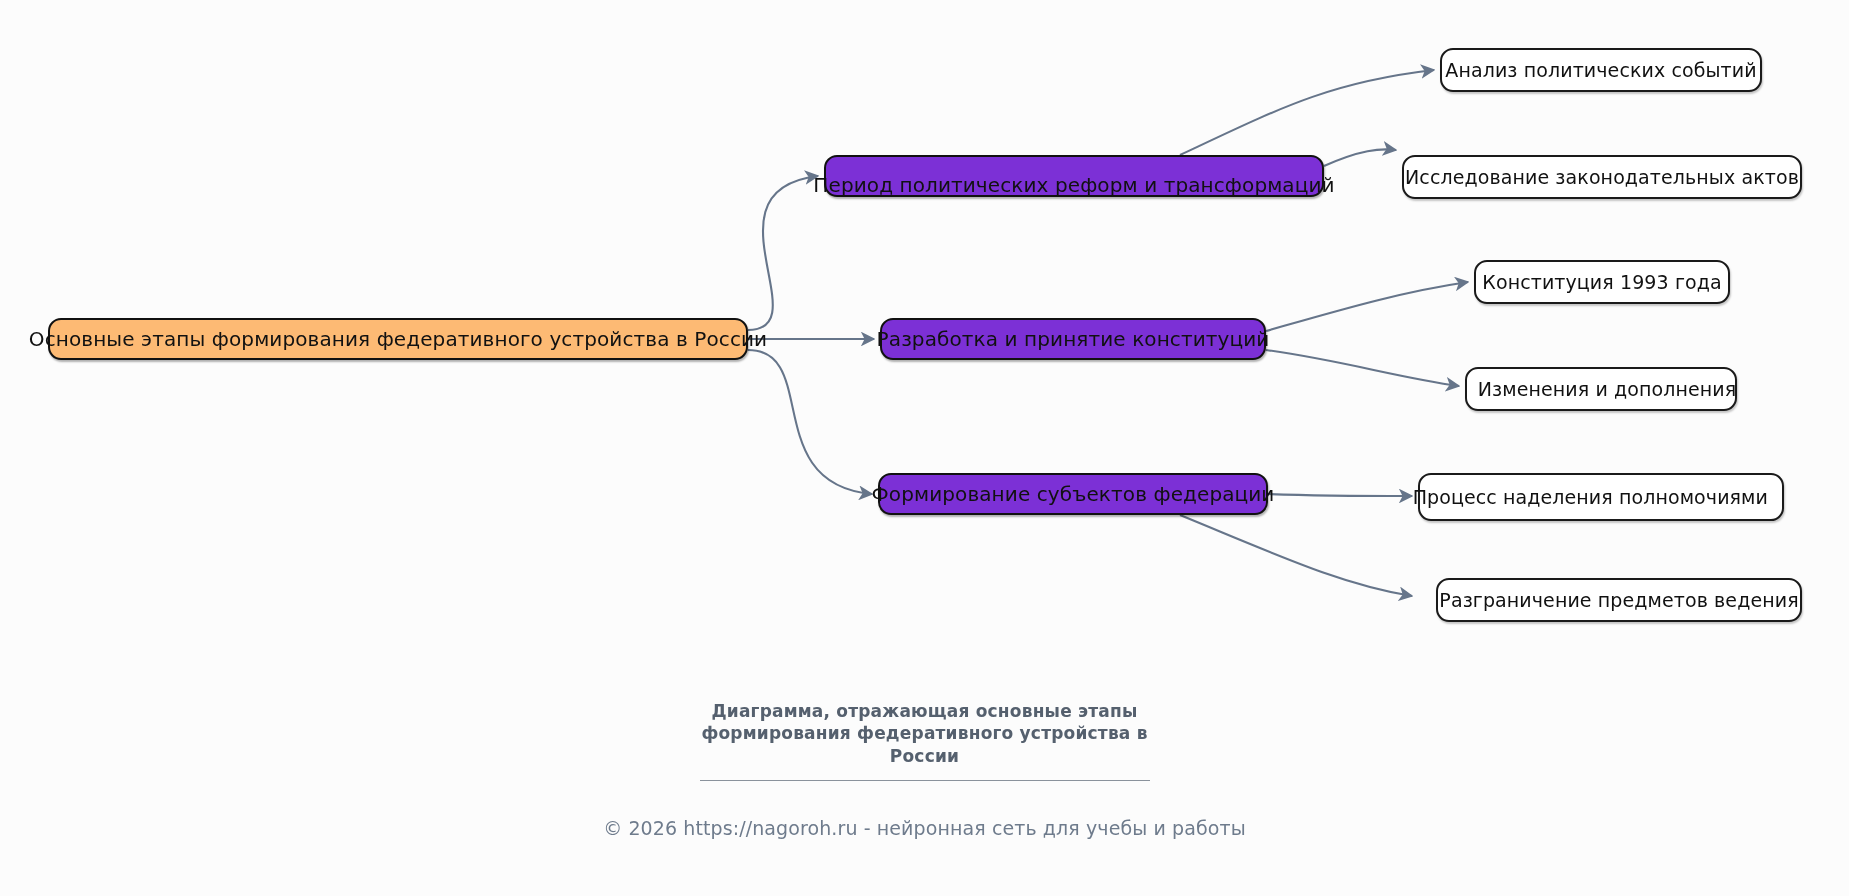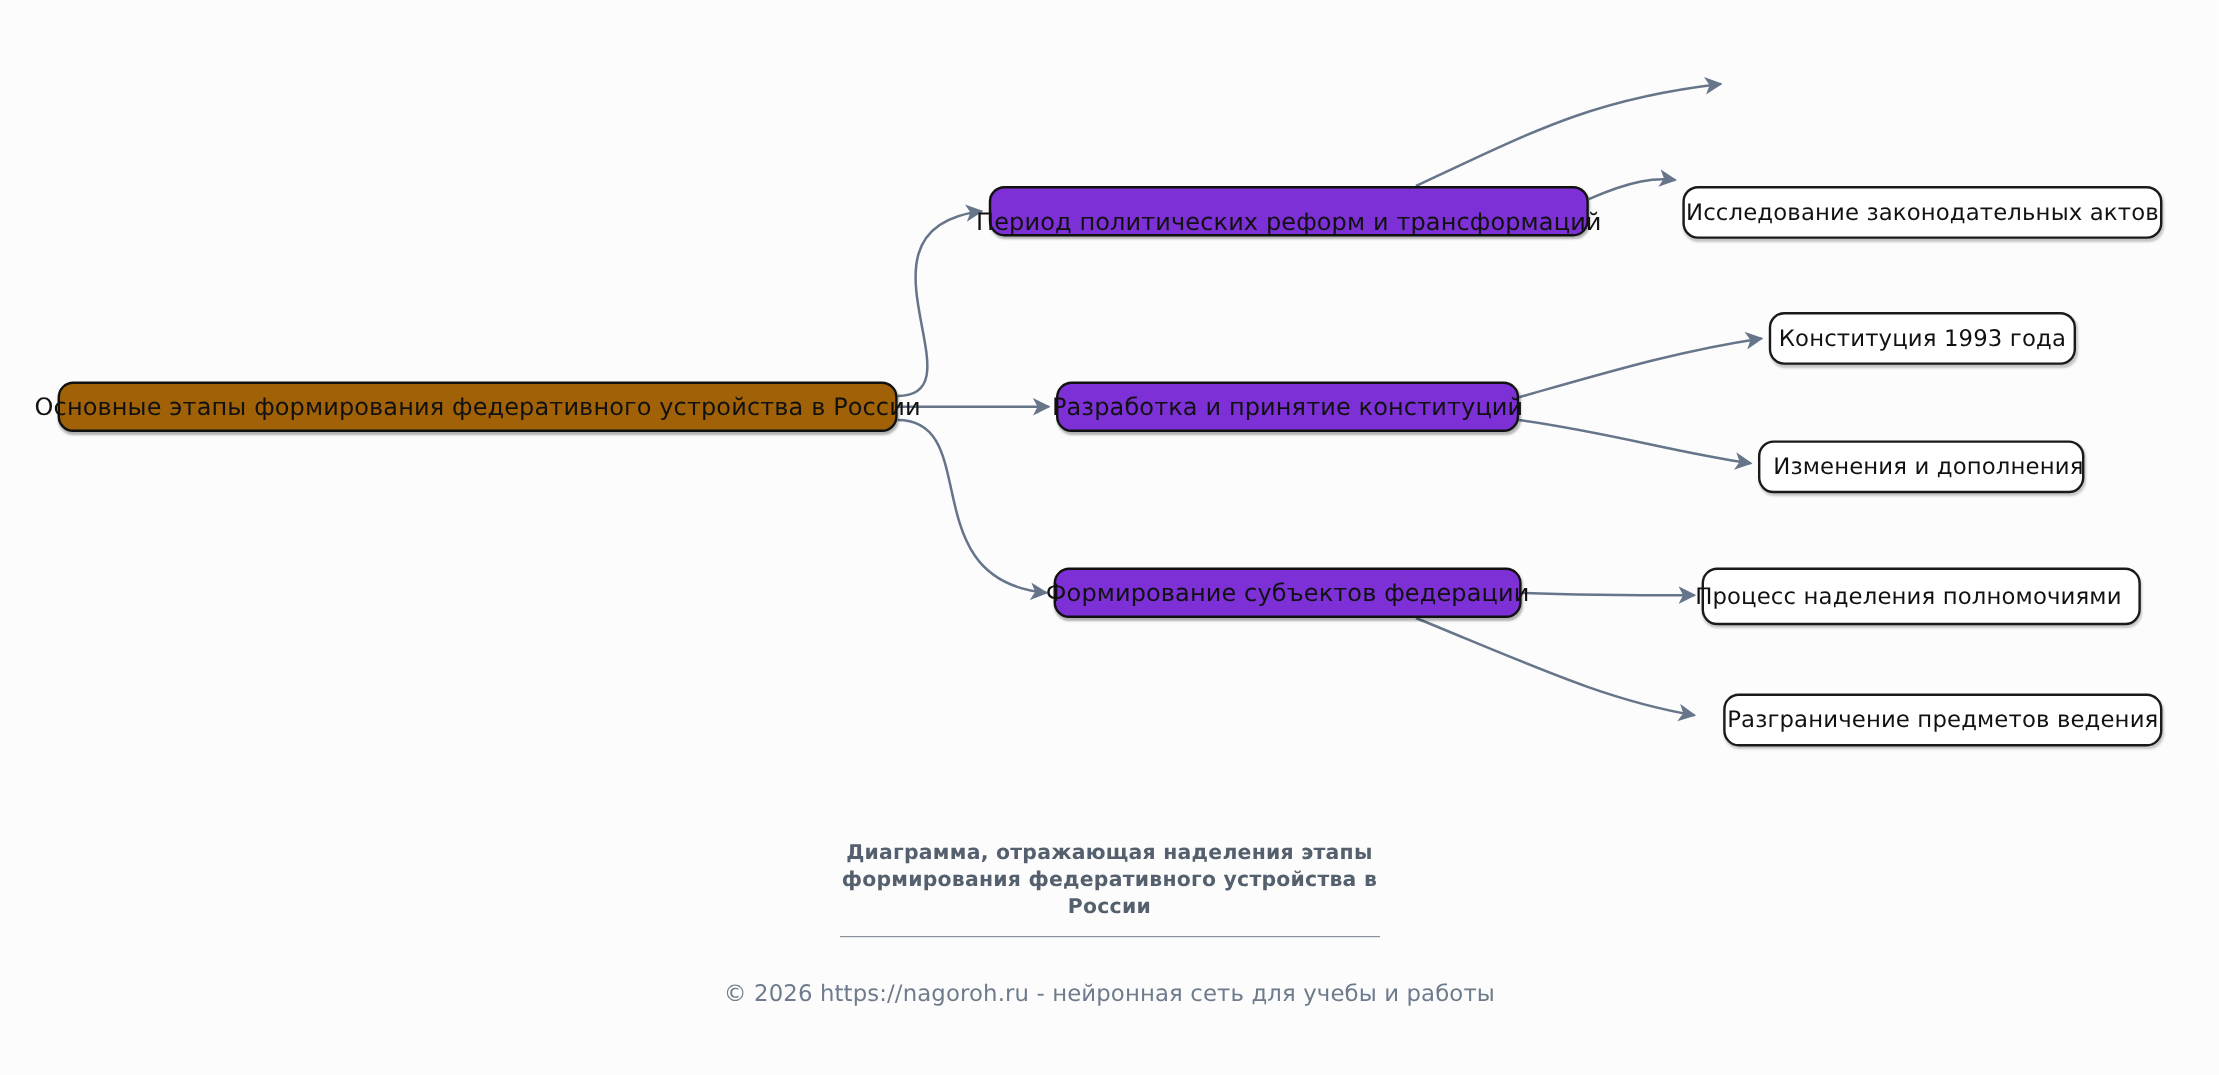--- a/index.html
+++ b/index.html
@@ -29,21 +29,21 @@
     position: absolute;
     box-sizing: border-box;
     display: flex;
     align-items: center;
     justify-content: center;
     border-radius: 12px;
     white-space: nowrap;
     letter-spacing: 0.1px;
   }
   .node-root {
-    background: #a16207;
+    background: #fdba74;
     border: 2px solid #111111;
     color: #111111;
     font-size: 20px;
     border-radius: 13px;
     box-shadow: 1px 2px 2px rgba(0,0,0,0.30);
   }
   .node-branch {
     background: #7c30d6;
     border: 2px solid #111111;
     color: #111111;
@@ -125,20 +125,23 @@
   </div>
 
   <div class="node node-branch" style="left:880px; top:318px; width:386px; height:42px;">
     <span class="node-label">Разработка и принятие конституций</span>
   </div>
 
   <div class="node node-branch" style="left:878px; top:473px; width:390px; height:42px;">
     <span class="node-label">Формирование субъектов федерации</span>
   </div>
 
+  <div class="node node-leaf" style="left:1440px; top:48px; width:322px; height:44px;">
+    <span class="node-label">Анализ политических событий</span>
+  </div>
 
   <div class="node node-leaf" style="left:1402px; top:155px; width:400px; height:44px;">
     <span class="node-label">Исследование законодательных актов</span>
   </div>
 
   <div class="node node-leaf" style="left:1474px; top:260px; width:256px; height:44px;">
     <span class="node-label">Конституция 1993 года</span>
   </div>
 
   <div class="node node-leaf" style="left:1465px; top:367px; width:272px; height:44px;padding-left:12px;">
@@ -147,18 +150,18 @@
 
   <div class="node node-leaf" style="left:1418px; top:473px; width:366px; height:48px;justify-content:flex-end;">
     <span class="node-label">Процесс наделения полномочиями</span>
   </div>
 
   <div class="node node-leaf" style="left:1418px; top:578px; width:366px; height:44px;margin-left:18px;">
     <span class="node-label">Разграничение предметов ведения</span>
   </div>
 
   <div id="caption-block">
-    <div id="caption-title">Диаграмма, отражающая наделения этапы формирования федеративного устройства в России</div>
+    <div id="caption-title">Диаграмма, отражающая основные этапы формирования федеративного устройства в России</div>
     <div id="caption-divider"></div>
     <div id="footer-text">© 2026 https://nagoroh.ru - нейронная сеть для учебы и работы</div>
   </div>
 
 </div>
 
 </body></html>

